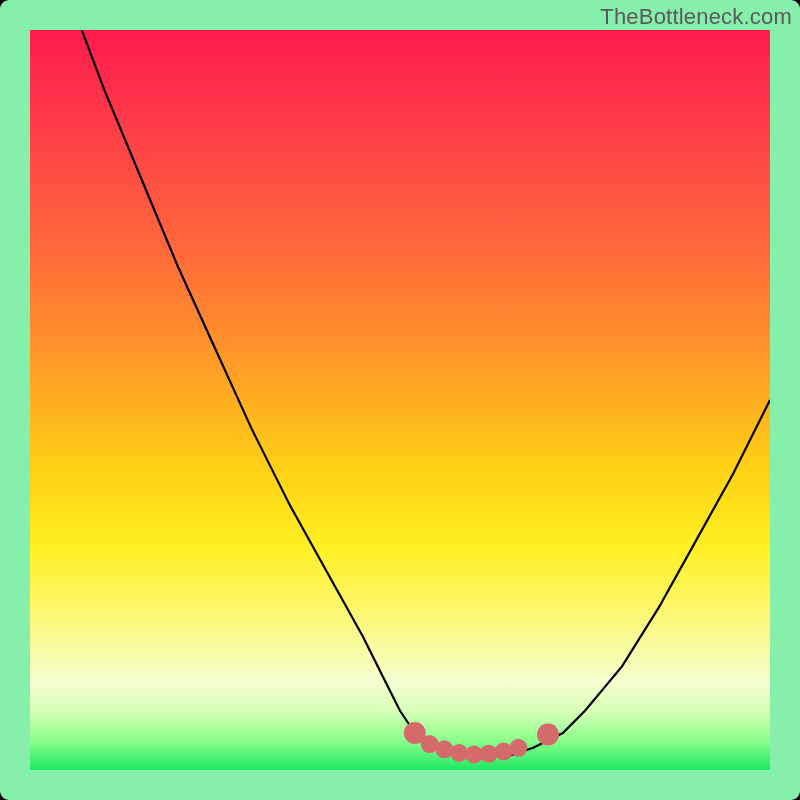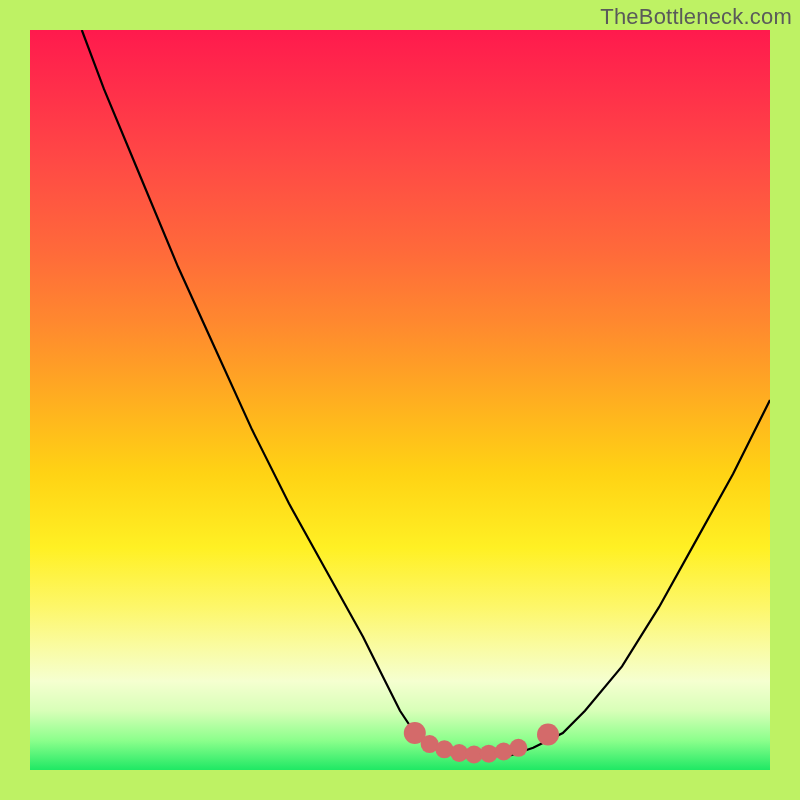--- a/index.html
+++ b/index.html
@@ -8,21 +8,22 @@
     width: 800px;
     height: 800px;
     background: #000;
     overflow: hidden;
     font-family: Arial, Helvetica, sans-serif;
   }
   .frame {
     position: relative;
     width: 800px;
     height: 800px;
-    background: #bef264;
+    background: #86efac;
+    border-radius: 9px;
   }
   .plot {
     position: absolute;
     left: 30px;
     top: 30px;
     width: 740px;
     height: 740px;
     
     background: linear-gradient(
       to bottom,

